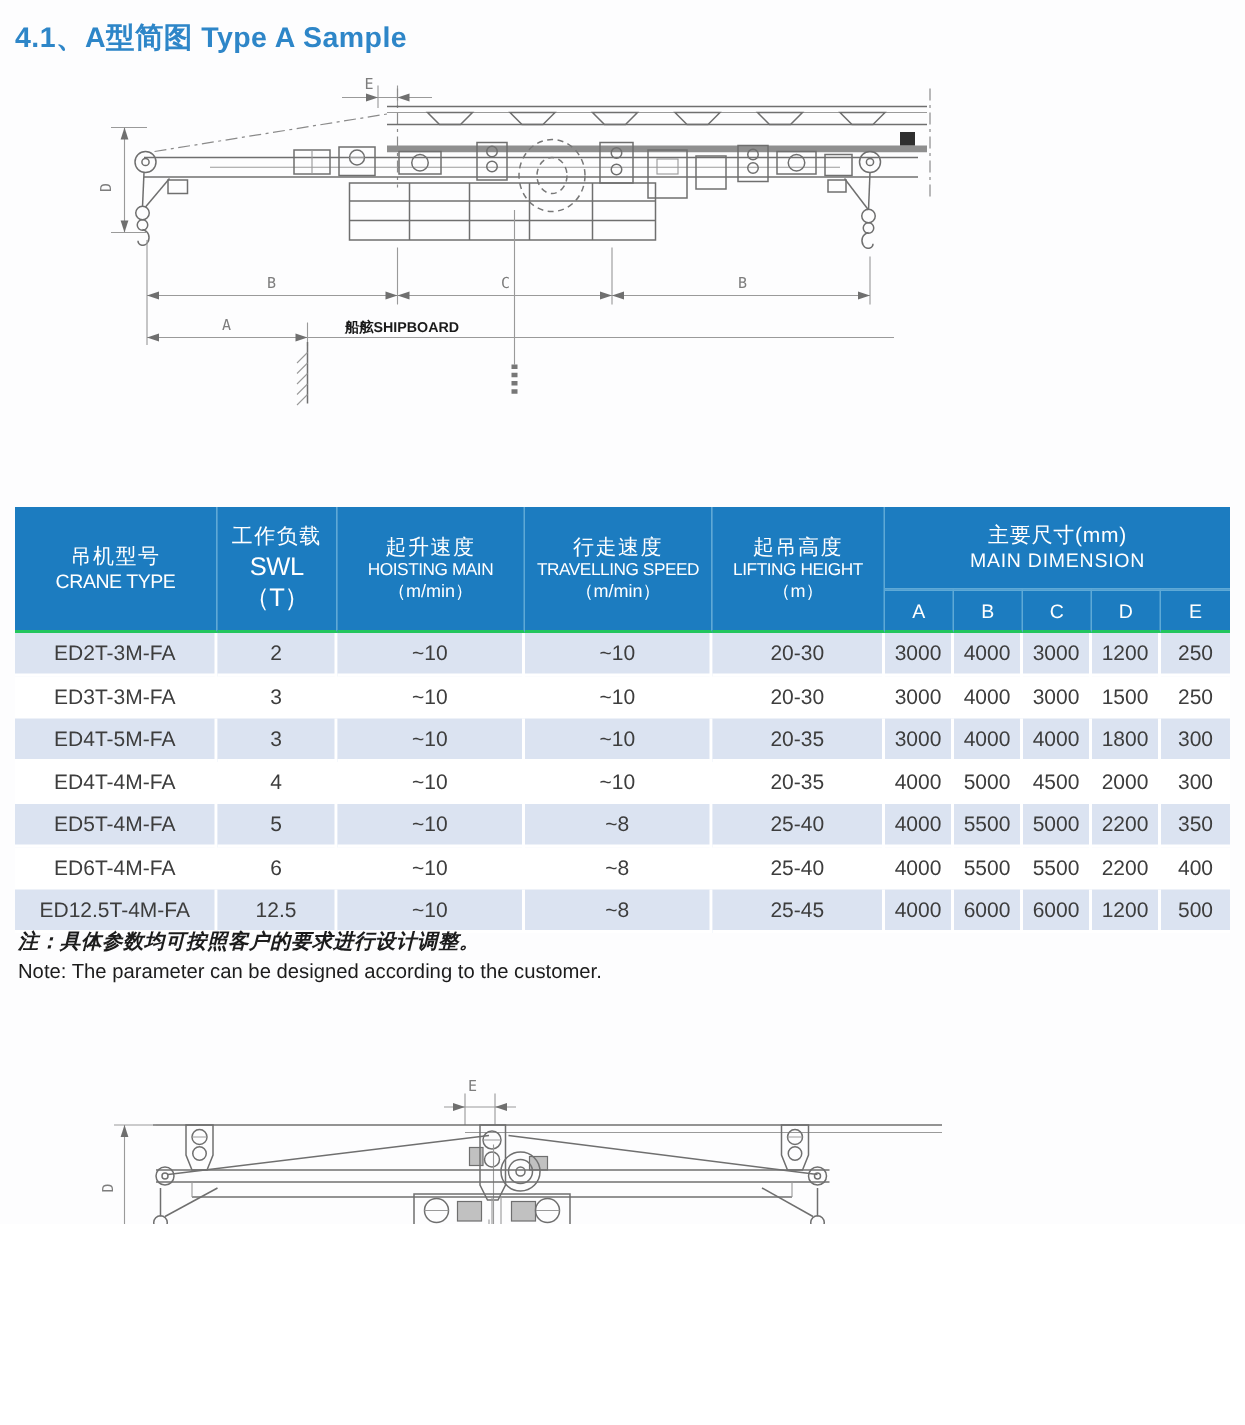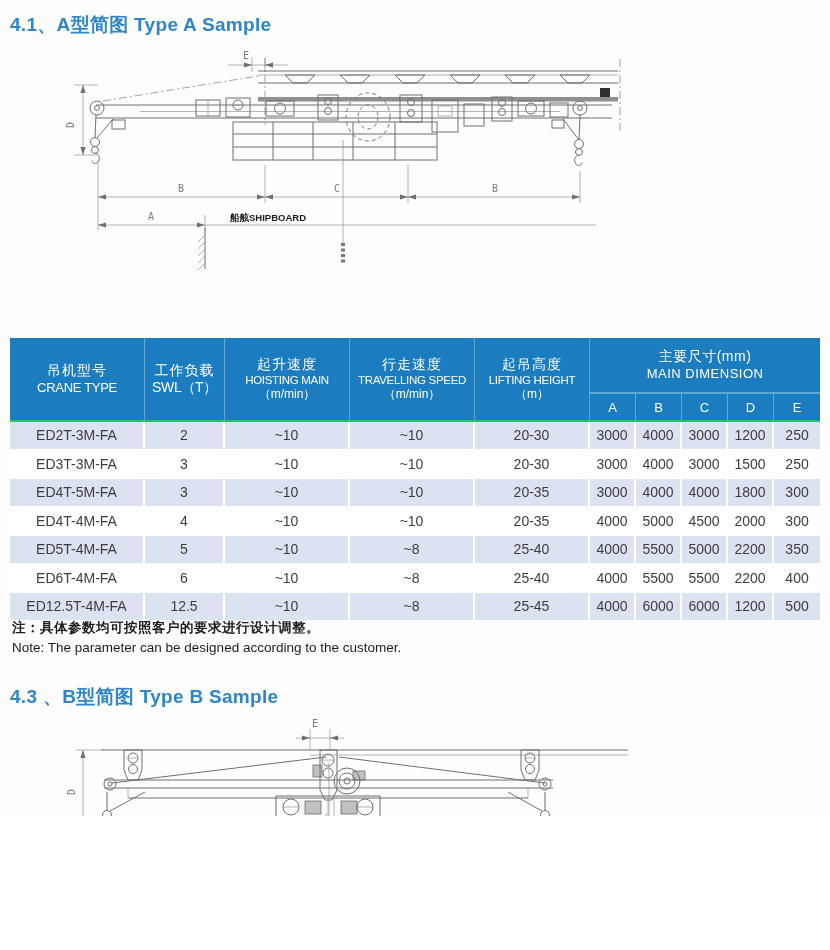--- a/index.html
+++ b/index.html
@@ -27,21 +27,21 @@
   #tech-table thead th .unit{font-size:12px;line-height:1.25;}
   #tech-table thead th{border-bottom:2px solid #22c55e;}
   #tech-table tbody td{height:26.5px;text-align:center;font-size:14px;color:#3d3d3d;
               border-right:2px solid #fff;border-bottom:2px solid #fff;padding:0 1px;}
   #tech-table tbody td:last-child{border-right:none;}
   #tech-table tbody tr:nth-child(odd) td{background:#dbe3f1;}
   #tech-table tbody tr:nth-child(even) td{background:#ffffff;}
 
   
   #notes{position:absolute;left:12px;top:618px;font-size:13.5px;color:#1c1c1c;line-height:1.45;}
-  #notes .zh{font-weight:600;letter-spacing:.5px;}
+  #notes .zh{font-weight:600;letter-spacing:.5px;font-style:italic;}
 
   
   svg .ln{stroke:#6f6f6f;fill:none;stroke-width:1;}
   svg .thin{stroke:#9a9a9a;fill:none;stroke-width:.75;}
   svg .dash{stroke:#8a8a8a;fill:none;stroke-width:.8;stroke-dasharray:8 3 2 3;}
   svg .dot{stroke:#777;fill:none;stroke-width:1;stroke-dasharray:4 3;}
   svg .arr{fill:#6f6f6f;stroke:none;}
   svg .dimtxt{font-family:"DejaVu Sans Mono","Liberation Sans",monospace;font-size:10px;fill:#7d7d7d;}
   svg .shiptxt{font-family:"Liberation Sans",sans-serif;font-size:9.5px;font-weight:bold;fill:#1a1a1a;}
   svg .fillgray{fill:#8f8f8f;stroke:none;}
@@ -209,21 +209,21 @@
         <col style="width:46px">
     </colgroup>
     <thead>
       <tr>
         <th rowspan="2">
           <div class="zh">吊机型号</div>
           <div class="en" style="font-size:13px">CRANE TYPE</div>
         </th>
         <th rowspan="2">
           <div class="zh">工作负载</div>
-          <div class="en" style="font-size:14px">SWL（T）</div>
+          <div class="en" style="font-size:17px">SWL（T）</div>
         </th>
         <th rowspan="2">
           <div class="zh">起升速度</div>
           <div class="en">HOISTING MAIN</div>
           <div class="unit">（m/min）</div>
         </th>
         <th rowspan="2">
           <div class="zh">行走速度</div>
           <div class="en">TRAVELLING SPEED</div>
           <div class="unit">（m/min）</div>
@@ -332,21 +332,20 @@
         <td>500</td>
       </tr>
     </tbody>
   </table>
 
   <div id="notes">
     <div class="zh">注：具体参数均可按照客户的要求进行设计调整。</div>
     <div class="en">Note: The parameter can be designed according to the customer.</div>
   </div>
 
-  <div class="sec-title" id="title-43">4.3 、B型简图  Type B Sample</div>
 
   <svg id="diagram-b" class="diagram" width="830" height="237" viewBox="0 0 830 237">
 
     <text class="dimtxt" x="312" y="14">E</text>
     <line class="thin" x1="296" y1="25" x2="344" y2="25"></line>
     <line class="thin" x1="310" y1="16" x2="310" y2="37"></line>
     <line class="thin" x1="330" y1="16" x2="330" y2="37"></line>
     <path class="arr" d="M310 25 l-8 -2.6 0 5.2 z"></path>
     <path class="arr" d="M330 25 l8 -2.6 0 5.2 z"></path>
 

